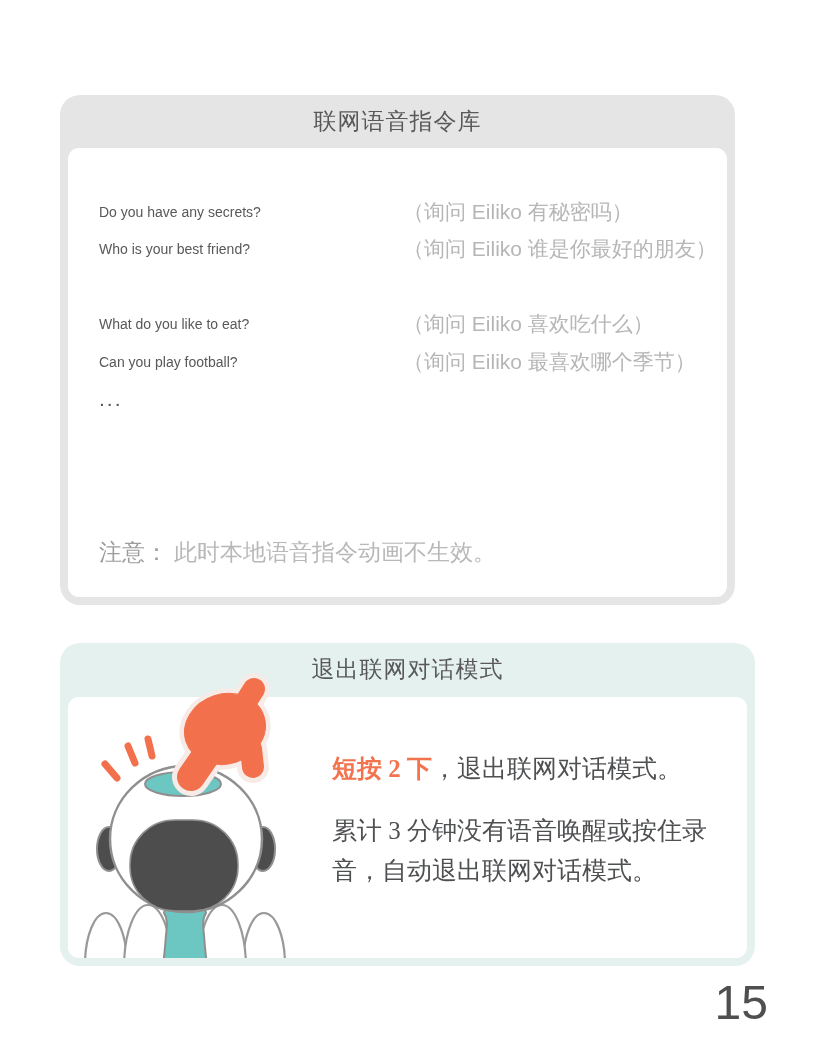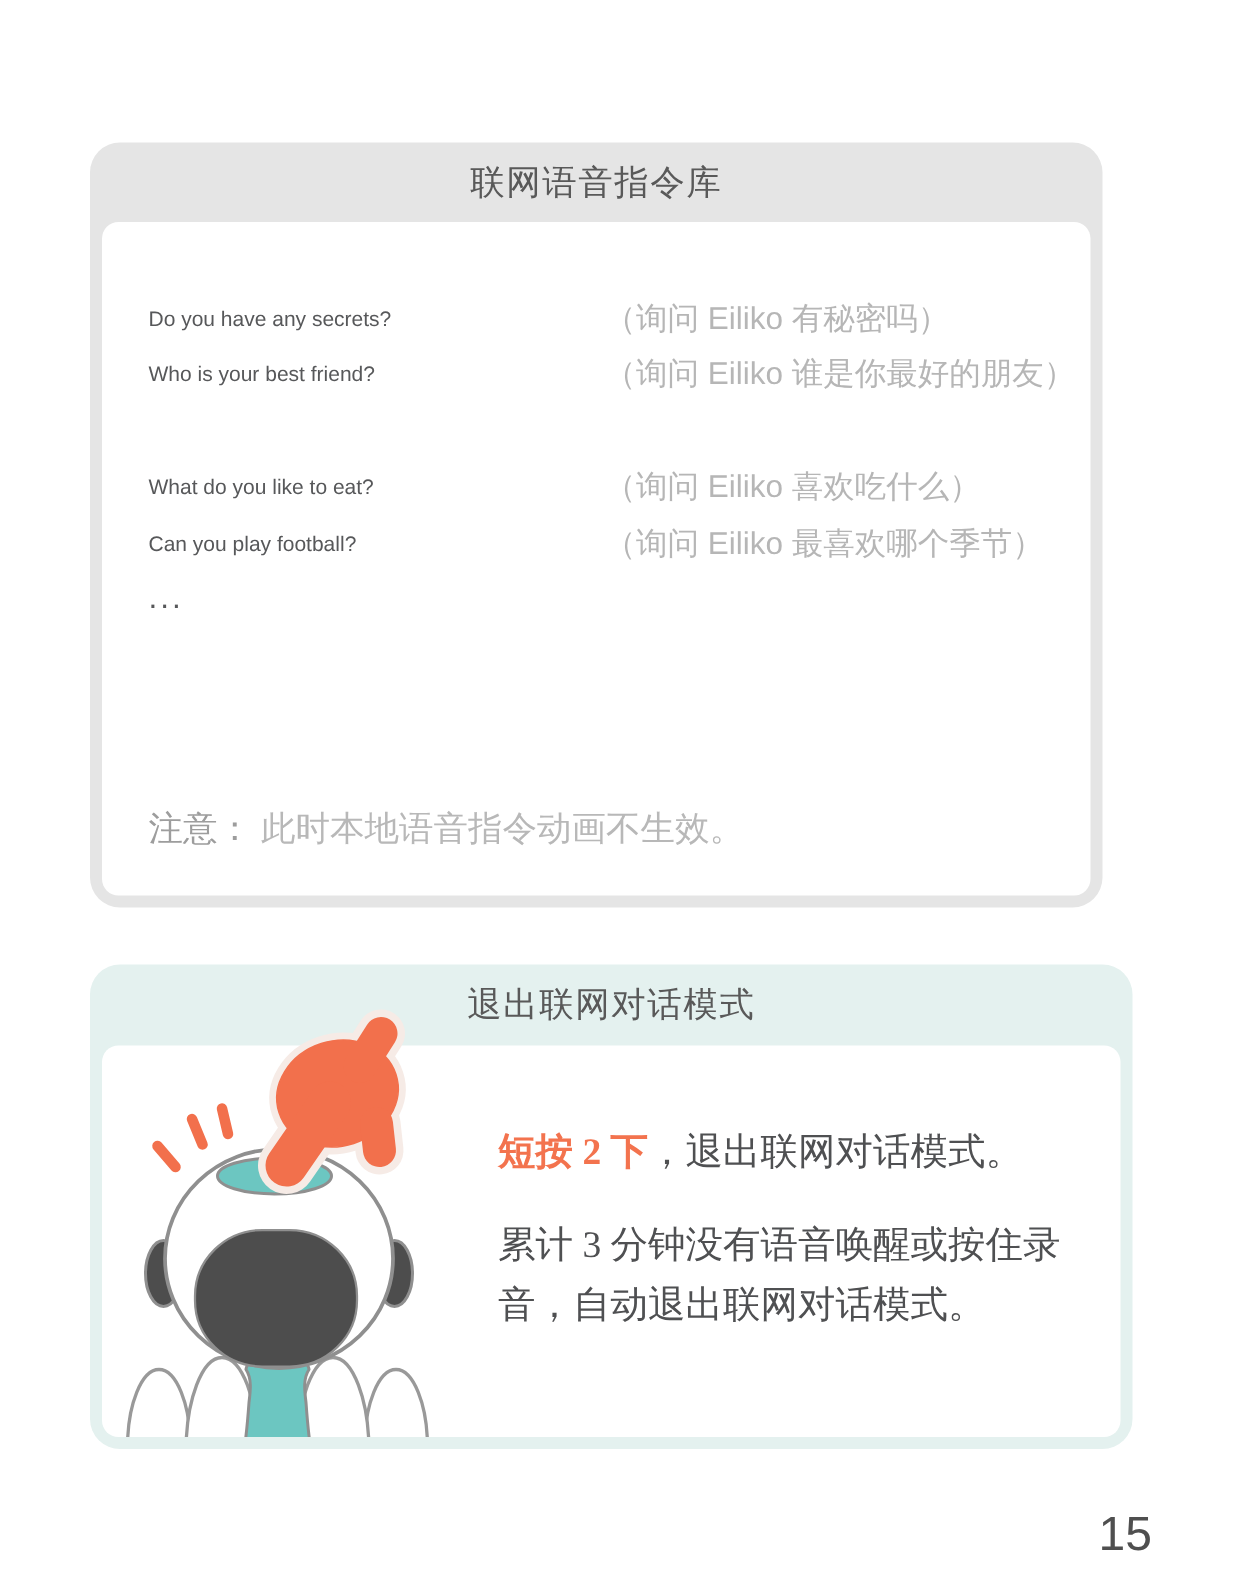--- a/index.html
+++ b/index.html
@@ -44,21 +44,21 @@
     white-space:nowrap;
   }
   .note b{color:#9d9d9d;font-weight:normal;margin-right:6px;}
   .note span{color:#b8b8b8;}
   .c2-text{position:absolute;left:272px;top:108px;width:408px;font-family:Liberation Serif, serif;}
   .c2-line1{margin:0 0 24px 0;font-size:25px;color:#4f5052;line-height:36px;white-space:nowrap;}
   .c2-line1 .hl{color:#f3734e;font-weight:bold;}
   .c2-line2{margin:0;font-size:25px;color:#4f5052;line-height:40px;}
   .illus{position:absolute;left:0;top:0;pointer-events:none;}
   .page-num{
-    position:absolute;right:59px;top:975px;font-size:32px;color:#4f4f4f;margin-top:29px;
+    position:absolute;right:59px;top:975px;font-size:48px;color:#4f4f4f;
   }
 </style>
 </head>
 <body>
 
 <div class="card card-gray">
   <div class="card-title">联网语音指令库</div>
   <div class="card-body">
     <div class="cmd-list">
       <div class="cmd-row">

